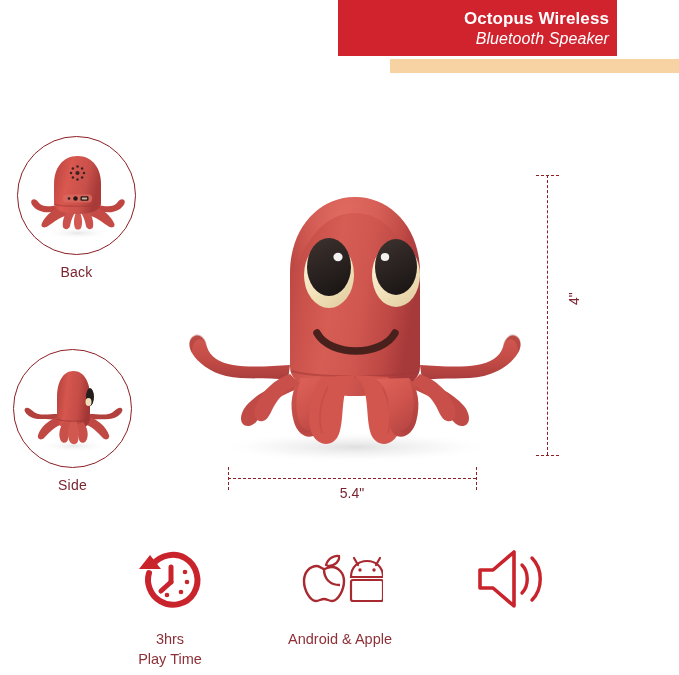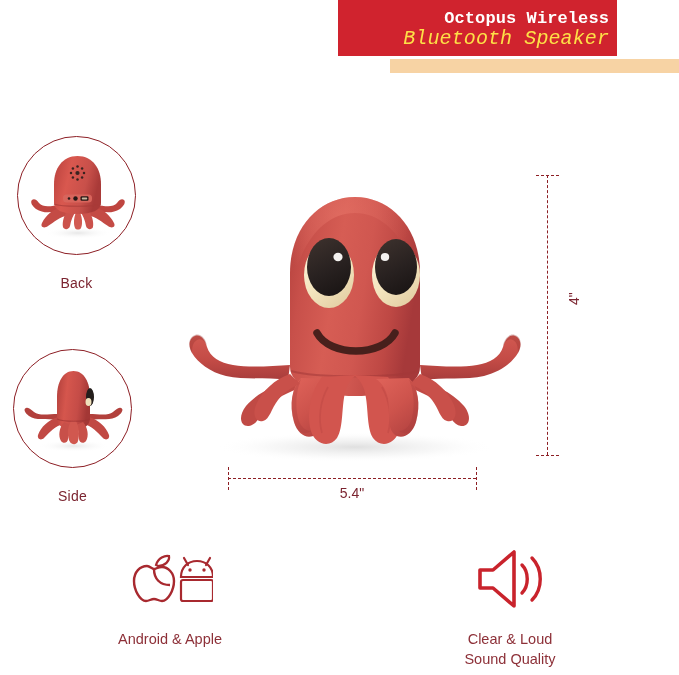--- a/index.html
+++ b/index.html
@@ -19,32 +19,31 @@
     left: 338px;
     top: 0;
     width: 279px;
     height: 56px;
     background: #d0232e;
     display: flex;
     flex-direction: column;
     align-items: flex-end;
     justify-content: center;
     padding-right: 8px;
-    font-family: Liberation Mono, monospace;
   }
   #header-title-main {
     color: #ffffff;
     font-size: 17px;
     font-weight: bold;
     line-height: 20px;
     letter-spacing: .1px;
   }
   #header-title-sub {
-    color: #fde047;
-    font-size: 20px;
+    color: #ffffff;
+    font-size: 16px;
     font-style: italic;
     line-height: 19px;
     letter-spacing: .1px;
   }
   #header-accent-band {
     position: absolute;
     left: 390px;
     top: 59px;
     width: 289px;
     height: 14px;
@@ -58,21 +57,21 @@
     height: 119px;
     border: 1.3px solid #8d1f25;
     border-radius: 50%;
     position: relative;
     overflow: hidden;
     background: #ffffff;
   }
   .thumb-label {
     text-align: center;
     width: 119px;
-    margin-top: 20px;
+    margin-top: 9px;
     font-size: 14px;
     color: #7b2430;
     letter-spacing: .2px;
   }
   #thumb-back-wrap { left: 17px; top: 136px; }
   #thumb-side-wrap { left: 13px; top: 349px; }
 
   
   #product-stage {
     position: absolute;
@@ -381,20 +380,42 @@
 <div id="dim-v-cap-bot" class="dim-cap-h"></div>
 <div id="dim-v-label">4"</div>
 
 <div id="dim-h-cap-left" class="dim-cap-v"></div>
 <div id="dim-horizontal"></div>
 <div id="dim-h-cap-right" class="dim-cap-v"></div>
 <div id="dim-h-label">5.4"</div>
 
 <div id="features-row">
 
+  <div class="feature-cell">
+    <div class="feature-icon">
+      <svg width="66" height="62" viewBox="0 0 66 62">
+
+        <path d="M16 16 C24 7 38 4 48 10 C60 17 64 33 57 45 C50 57 34 60 23 53 C13 47 9 35 12 25" stroke="#c9232c" stroke-width="6" fill="none" stroke-linecap="round"></path>
+
+        <path d="M13 7 L24 21 L2 21 Z" fill="#c9232c"></path>
+
+        <path d="M34 19 L34 34" stroke="#c9232c" stroke-width="5" stroke-linecap="round"></path>
+        <path d="M34 34 L24 43" stroke="#c9232c" stroke-width="5" stroke-linecap="round"></path>
+
+        <circle cx="48" cy="24" r="2.3" fill="#c9232c"></circle>
+        <circle cx="50" cy="34" r="2.3" fill="#c9232c"></circle>
+        <circle cx="44" cy="44" r="2.3" fill="#c9232c"></circle>
+        <circle cx="30" cy="47" r="2.3" fill="#c9232c"></circle>
+      </svg>
+    </div>
+    <div class="feature-caption">
+      <span>3hrs</span>
+      <span class="l2">Play Time</span>
+    </div>
+  </div>
 
   <div class="feature-cell">
     <div class="feature-icon">
       <svg width="86" height="54" viewBox="0 0 86 54">
 
         <path d="M20 14 C13 14 7 20 7 29 C7 38 13 49 19 49 C22 49 24 47 27 47
                  C30 47 32 49 35 49 C41 49 47 38 47 29 C47 21 41 15 35 15
                  C31 15 29 17 27 17 C25 17 23 14 20 14 Z" stroke="#a8292f" stroke-width="2.4" fill="none"></path>
 
         <path d="M27 17 C27 27 33 33 43 33" stroke="#a8292f" stroke-width="2.4" fill="none"></path>
@@ -417,19 +438,15 @@
   <div class="feature-cell">
     <div class="feature-icon">
       <svg width="72" height="62" viewBox="0 0 72 62">
 
         <path d="M6 22 L19 22 L40 4 L40 58 L19 40 L6 40 Z" stroke="#c9232c" stroke-width="3.6" fill="none" stroke-linejoin="round"></path>
 
         <path d="M48 17 C55 24 55 38 48 45" stroke="#c9232c" stroke-width="3.4" fill="none" stroke-linecap="round"></path>
         <path d="M58 10 C69 21 69 41 58 52" stroke="#c9232c" stroke-width="3.4" fill="none" stroke-linecap="round"></path>
       </svg>
     </div>
-    <div class="feature-caption">
-      <span>Clear &amp; Loud</span>
-      <span class="l2">Sound Quality</span>
-    </div>
   </div>
 
 </div>
 
 </body></html>

